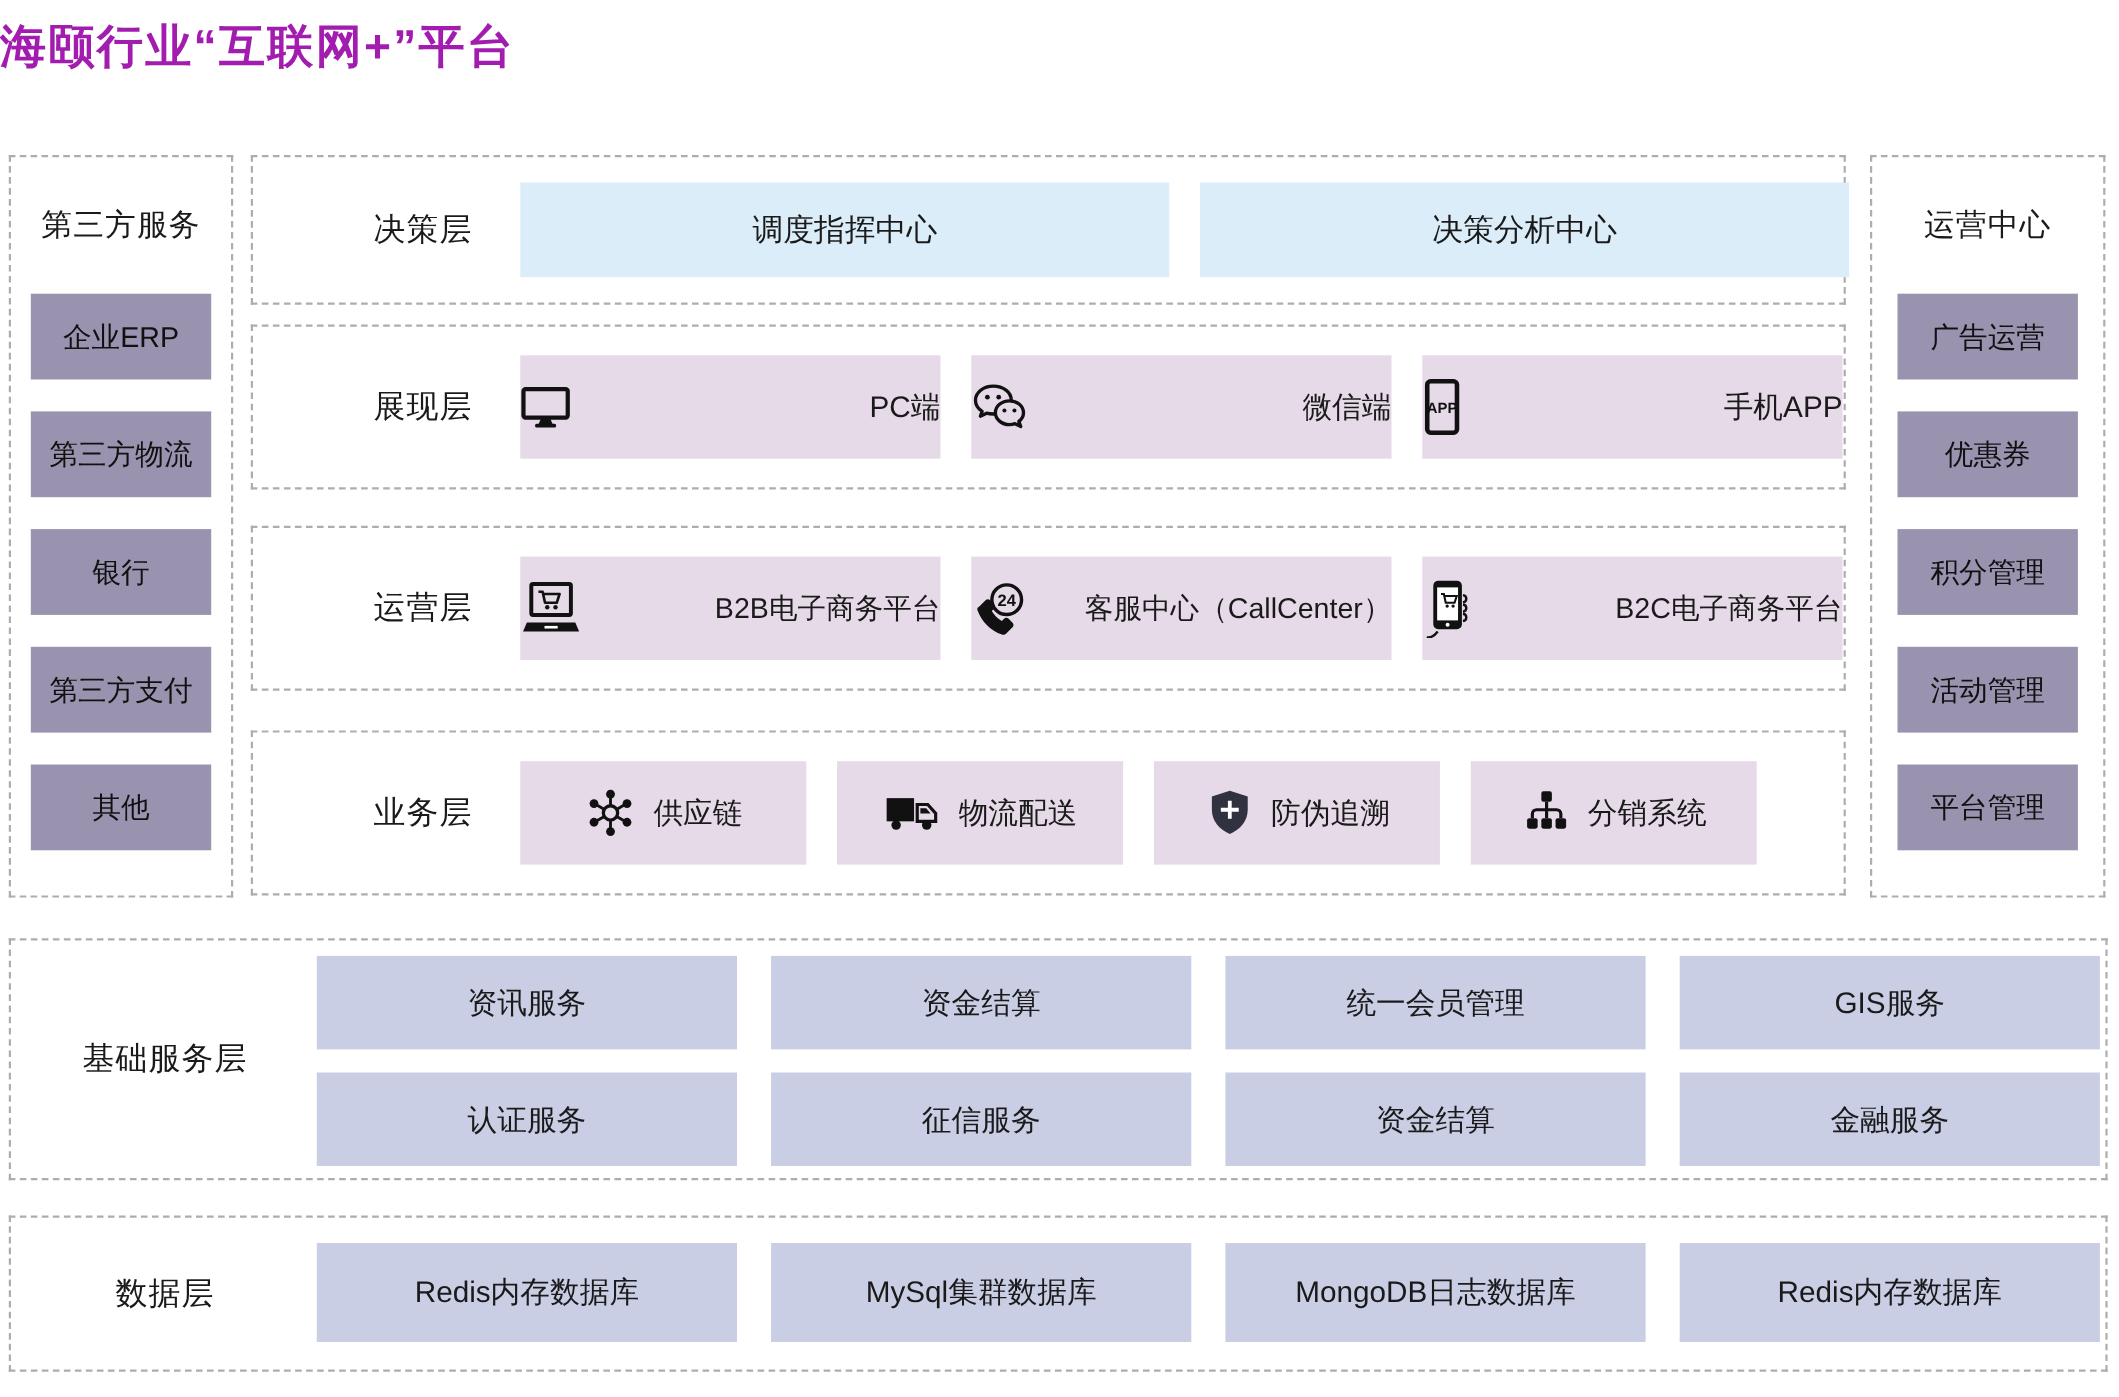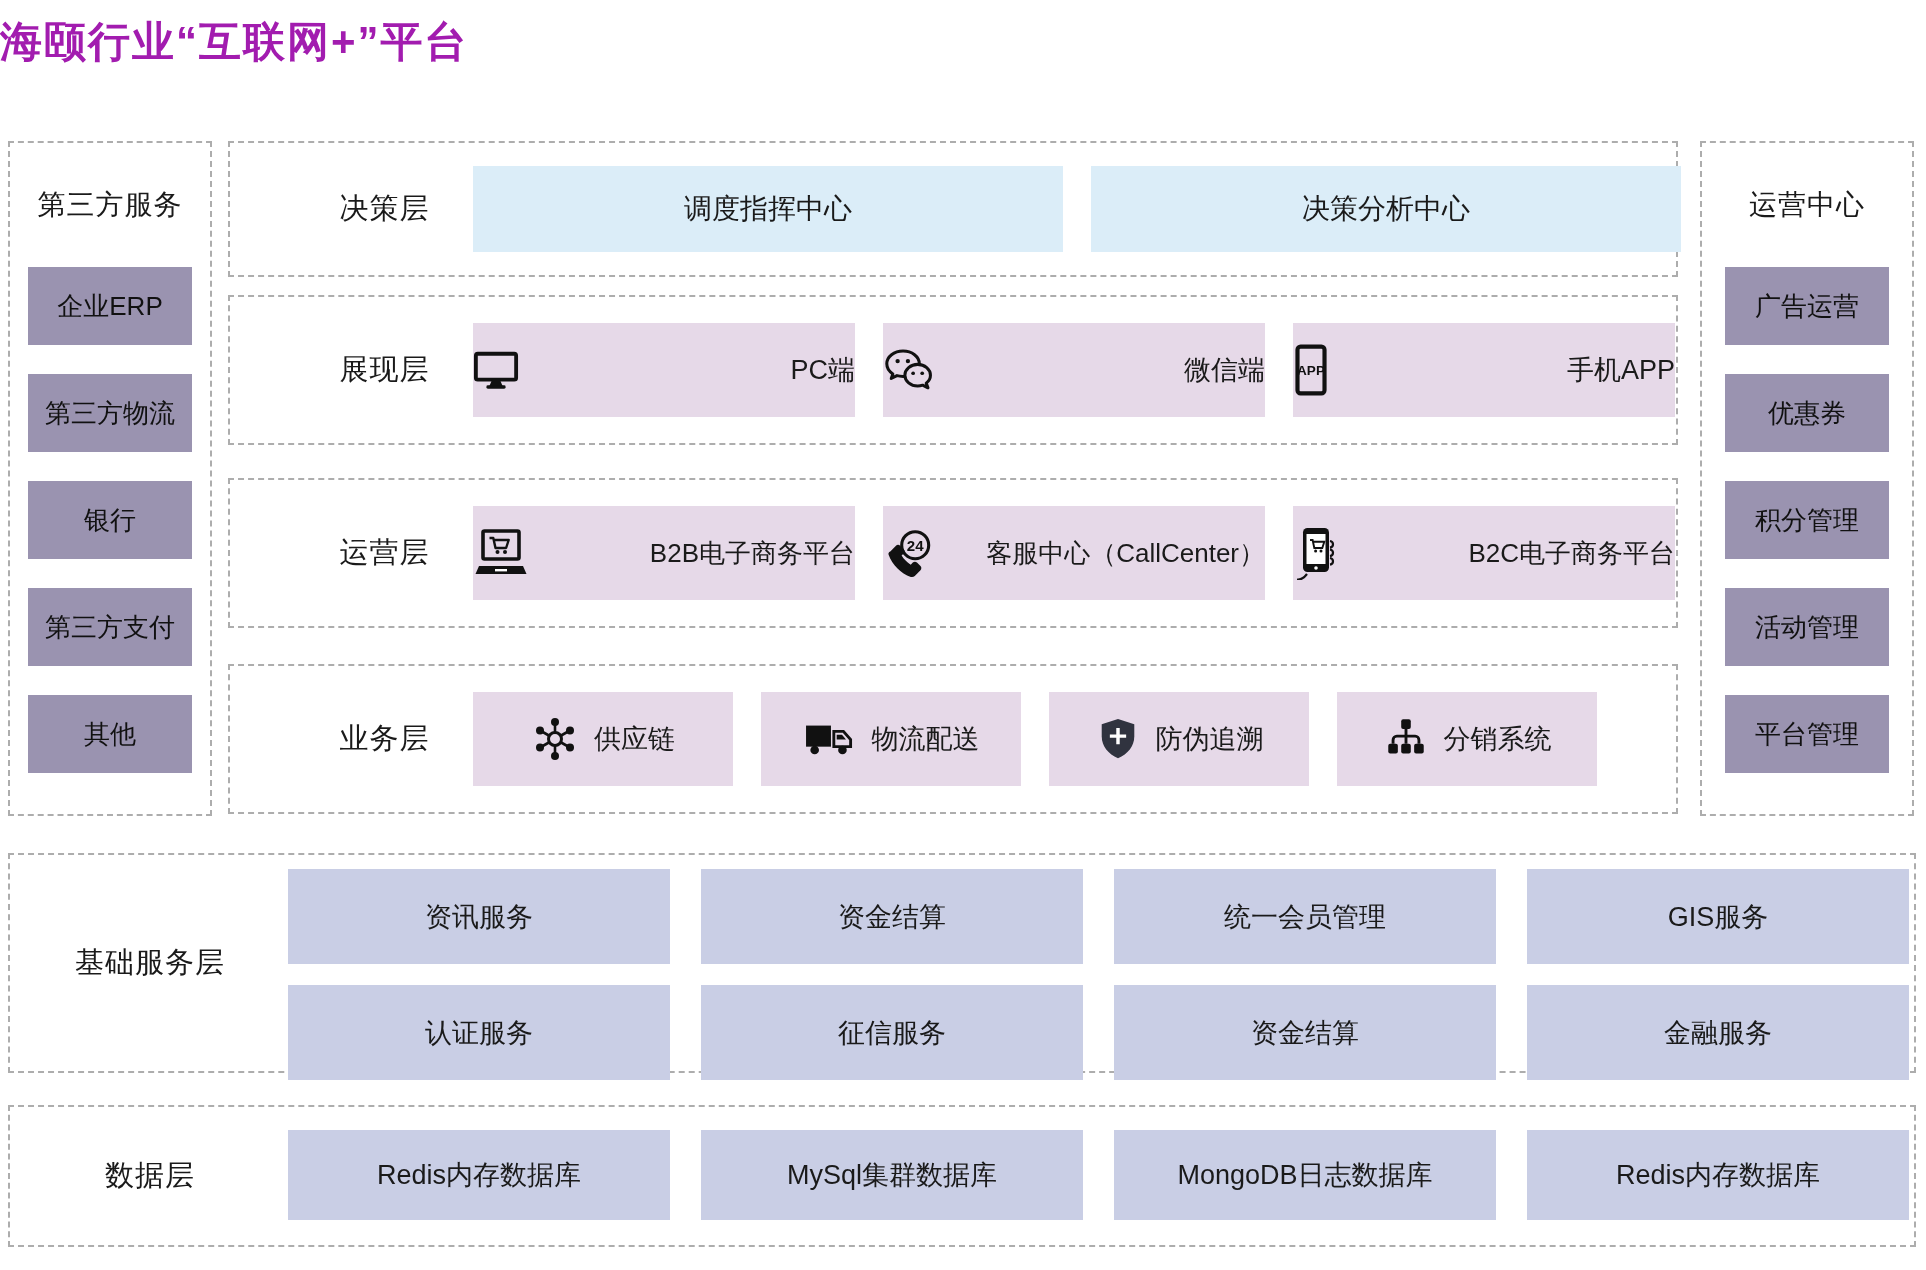--- a/index.html
+++ b/index.html
@@ -45,21 +45,21 @@
   
   .bottom-section { position:absolute; left:8px; width:1908px; }
   .bottom-section.services { top:853px;  height:220px; }
   .bottom-section.data     { top:1105px; height:142px; }
   .bottom-label { position:absolute; left:28px; top:0; height:100%; width:224px;
                   display:flex; align-items:center; justify-content:center; font-size:29px; letter-spacing:1px; }
   .bottom-grid { position:absolute; left:278px; display:grid;
                  grid-template-columns:repeat(4,382px); column-gap:31px; row-gap:21px; }
   .services .bottom-grid { top:14px; }
   .data .bottom-grid     { top:23px; }
-  .service-box { height:95px; background:var(--service-box,#c9cee5);
+  .service-box { height:85px; background:var(--service-box,#c9cee5);
                  display:flex; align-items:center; justify-content:center; font-size:27px; }
   .data .service-box { height:90px; }
 </style>
 </head>
 <body>
 
 <div class="canvas">
 
   <div class="title">海颐行业“互联网+”平台</div>
 

